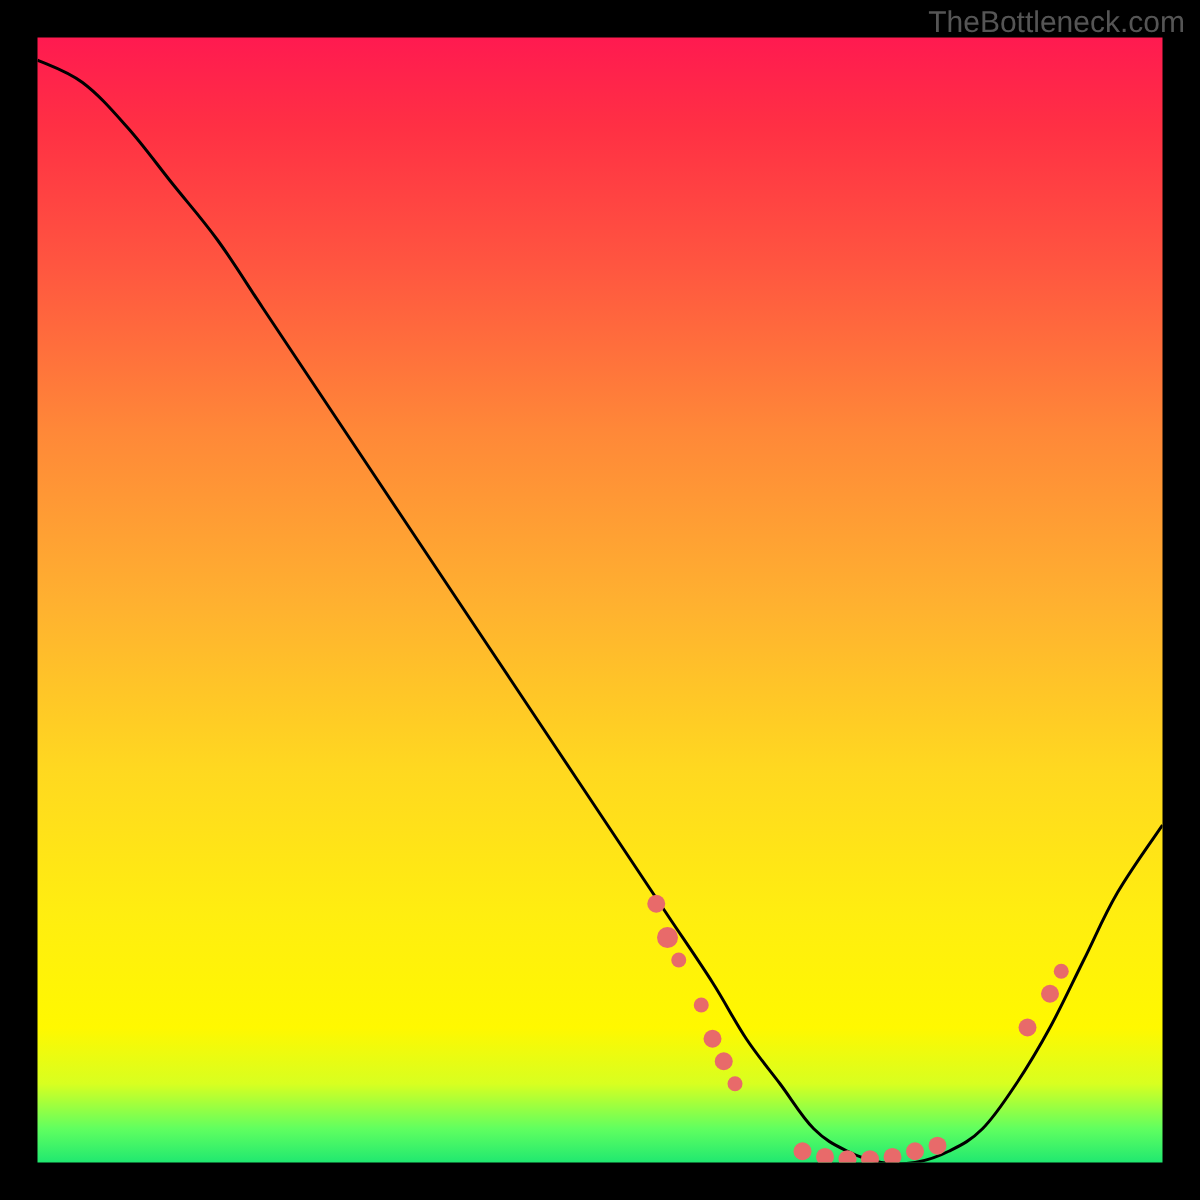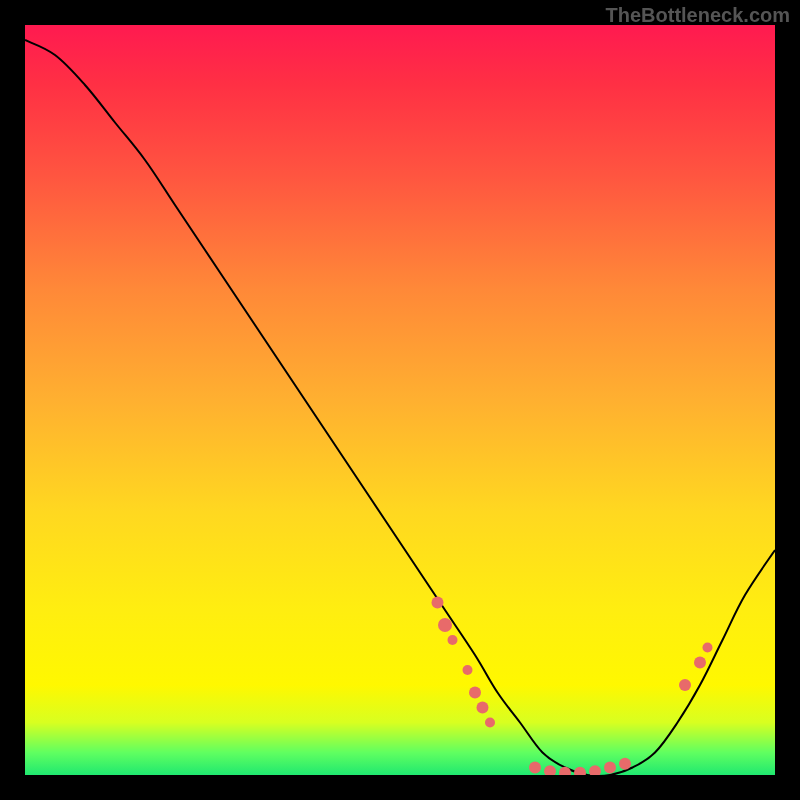--- a/index.html
+++ b/index.html
@@ -9,21 +9,21 @@
     background: #000;
     position: relative;
     font-family: Arial, sans-serif;
   }
   .watermark {
     position: absolute;
     top: 4px;
     right: 10px;
     color: #555;
     font-size: 20px;
-    font-weight: bold;
+    font-weight: normal;
     z-index: 10;
   }
   .plot-area {
     position: absolute;
     left: 25px;
     top: 25px;
     width: 750px;
     height: 750px;
   }
   .gradient-bg {

